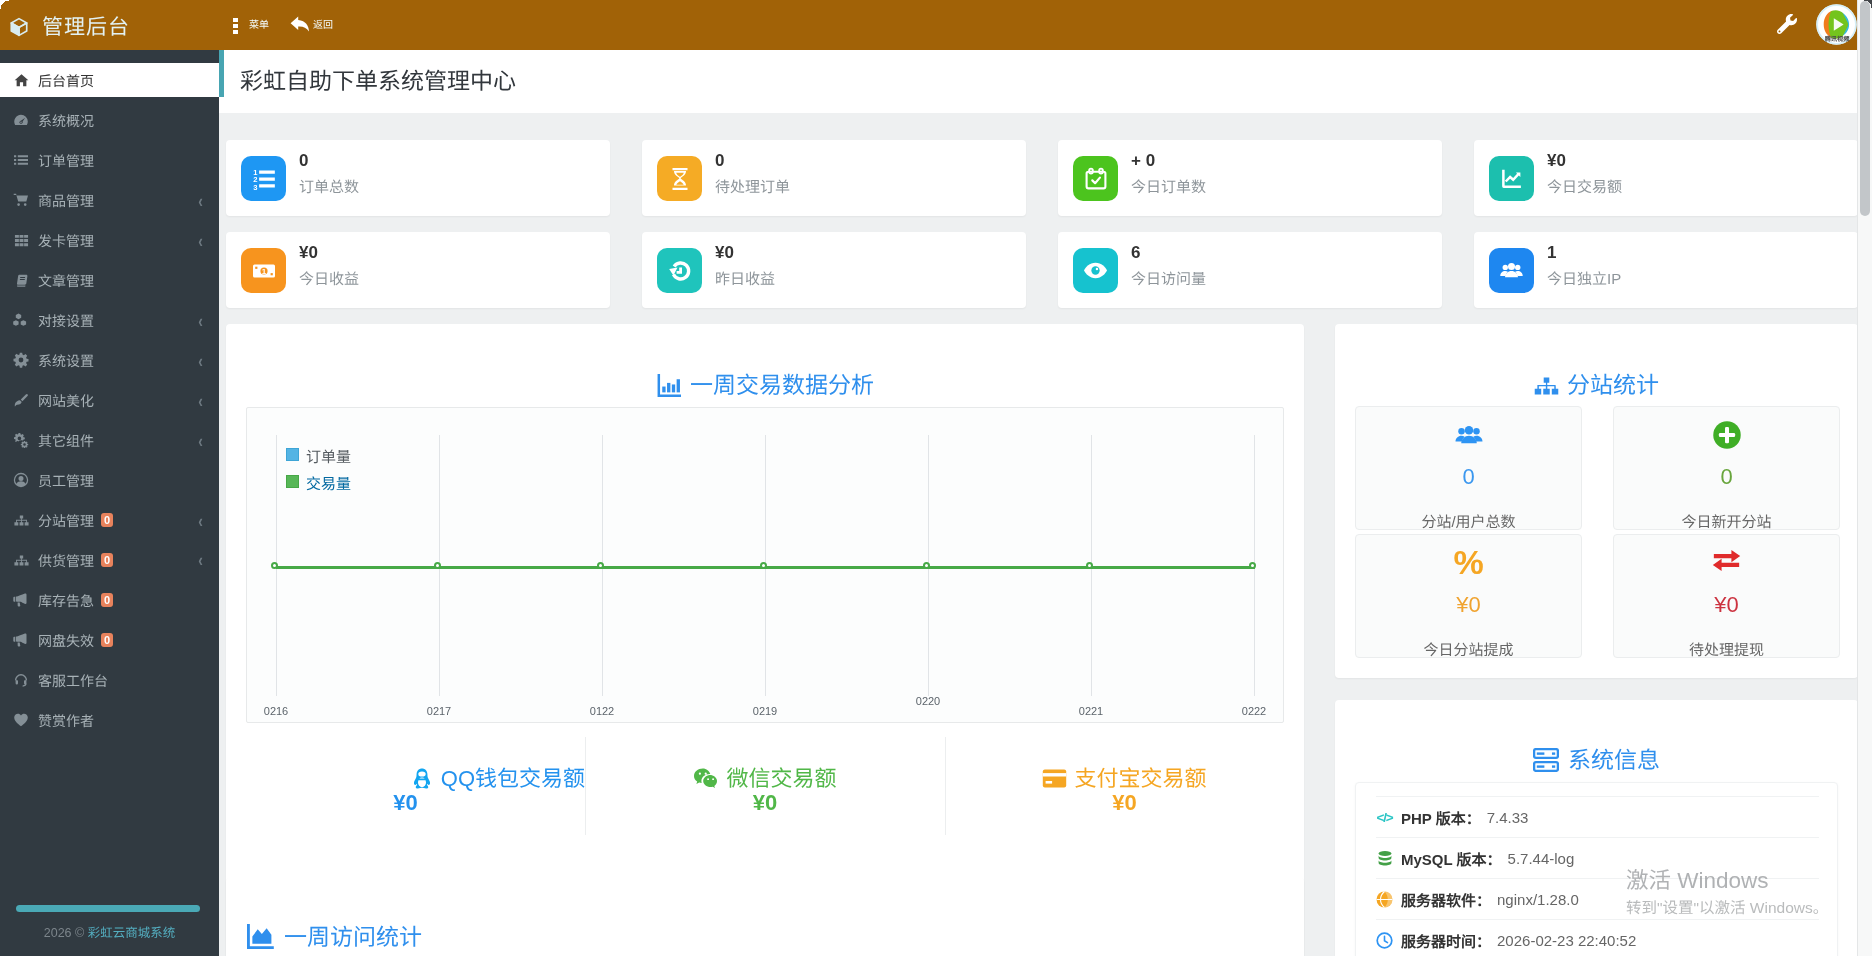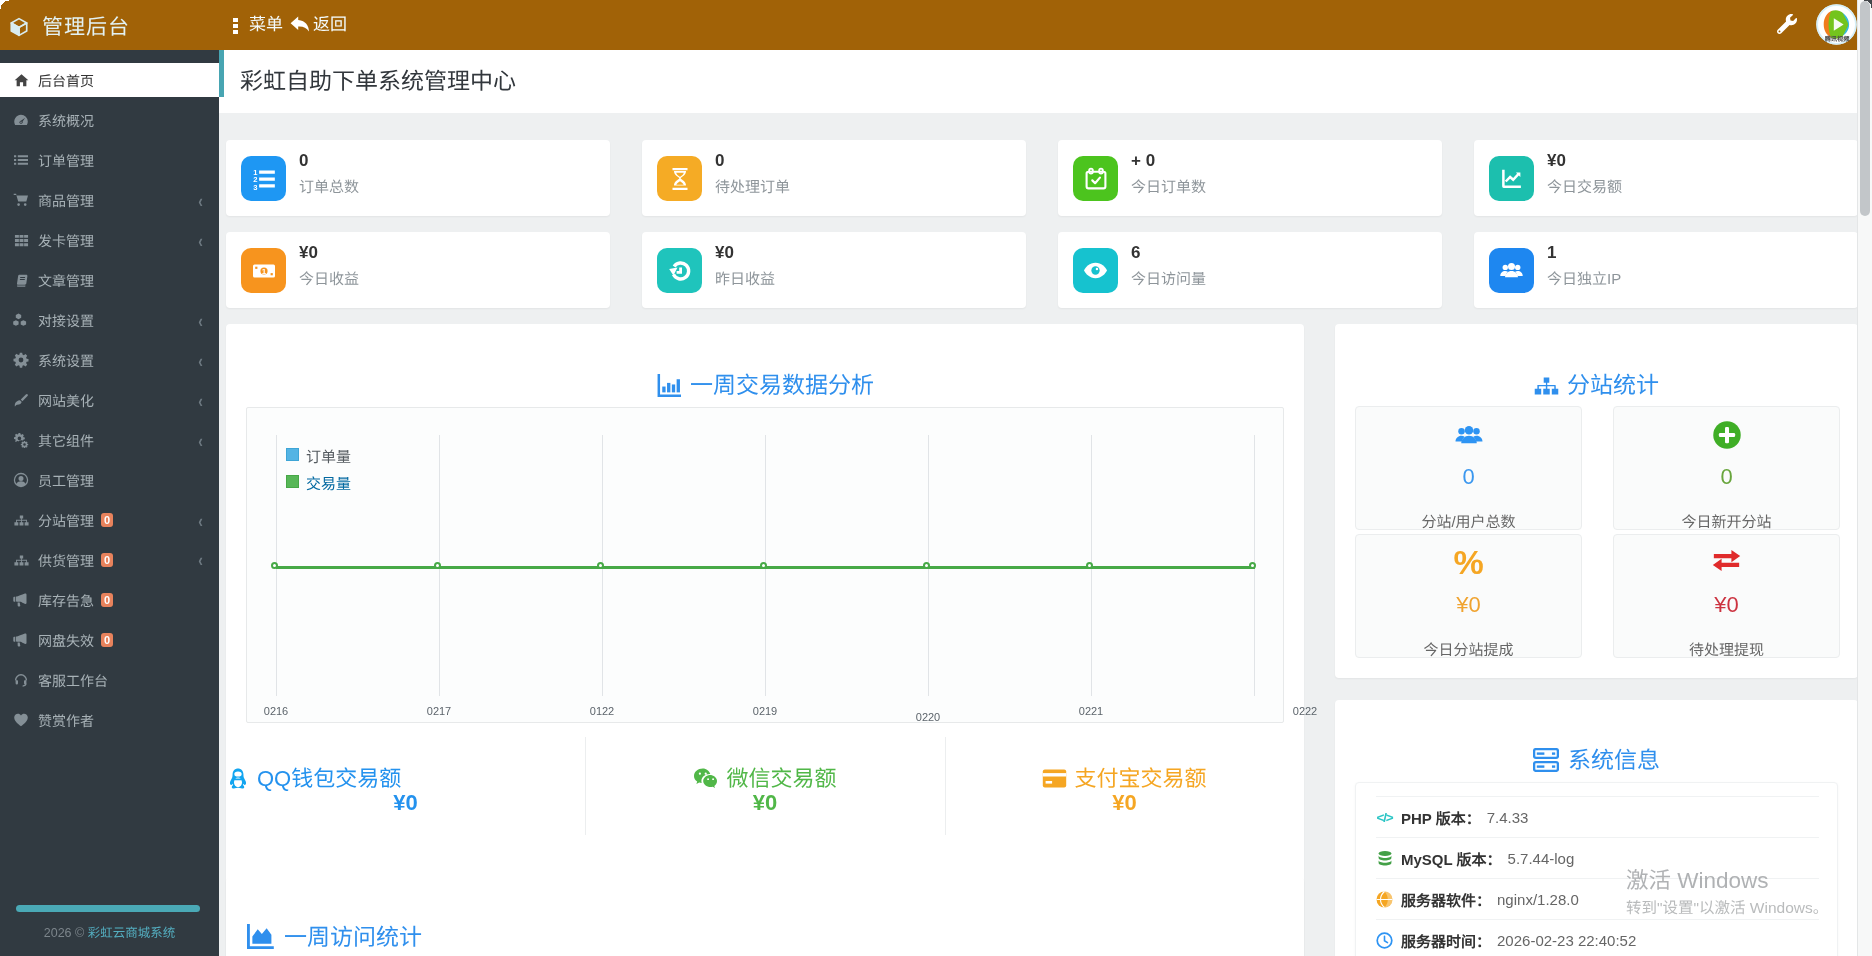--- a/index.html
+++ b/index.html
@@ -1,21 +1,21 @@
 <!DOCTYPE html>
 <html lang="zh-CN"><head>
 <meta charset="utf-8">
 <title>管理后台</title>
 <style>
 *{margin:0;padding:0;box-sizing:border-box}
 html,body{width:1872px;height:956px;overflow:hidden;font-family:"Liberation Sans",sans-serif;background:#eef0f1}
 .abs{position:absolute}
 #header{position:absolute;left:0;top:0;width:1872px;height:50px;background:#a16207;z-index:30}
 #header .brand{position:absolute;left:42px;top:0;line-height:53px;font-size:21px;color:#e3f2f4;letter-spacing:1px}
-#header .hbtn{position:absolute;top:0;height:32px;line-height:50px;color:#f4fbfc;font-size:17px}
+#header .hbtn{position:absolute;top:0;height:32px;line-height:50px;color:#f4fbfc;font-size:10px}
 #sidebar{position:absolute;left:0;top:50px;width:219px;height:906px;background:#313a41;z-index:20}
 .menu{position:absolute;left:0;top:10px;width:219px}
 .mi{position:relative;height:40px;display:flex;align-items:center;color:#a7b1b6;font-size:14px}
 .mi .ic{width:16px;height:16px;margin-left:13px;flex:0 0 16px;display:flex;align-items:center;justify-content:center;color:#848f96}
 .mi .tx{margin-left:9px}
 .mi .chev{position:absolute;right:16px;color:#6e7a82;font-size:14px;font-weight:700;transform:scaleY(1.3)}
 .mi.active{background:#fff;height:34px;margin:3px 0;color:#333}
 .mi.active .ic{color:#444}
 .badge{display:inline-block;margin-left:7px;background:#e8825c;color:#fff;font-size:11px;line-height:14px;height:14px;min-width:9px;padding:0 3px;border-radius:3px;text-align:center;font-weight:700}
 #titlebar{position:absolute;left:219px;top:50px;width:1653px;height:63px;background:#fff;z-index:5}
@@ -357,31 +357,31 @@
   <div class="dot" style="left:187px;top:154px"></div>
   <div class="dot" style="left:350px;top:154px"></div>
   <div class="dot" style="left:513px;top:154px"></div>
   <div class="dot" style="left:676px;top:154px"></div>
   <div class="dot" style="left:839px;top:154px"></div>
   <div class="dot" style="left:1002px;top:154px"></div>
   <div class="xlab" style="left:29px;top:297px">0216</div>
   <div class="xlab" style="left:192px;top:297px">0217</div>
   <div class="xlab" style="left:355px;top:297px">0122</div>
   <div class="xlab" style="left:518px;top:297px">0219</div>
-  <div class="xlab" style="left:681px;top:303px">0220</div>
+  <div class="xlab" style="left:681px;top:287px">0220</div>
   <div class="xlab" style="left:844px;top:297px">0221</div>
-  <div class="xlab" style="left:1058px;top:297px">0222</div>
+  <div class="xlab" style="left:1007px;top:297px">0222</div>
   <div class="abs" style="left:39px;top:40px;width:13px;height:13px;background:#54b4e4;border:1px solid #3ea5d6"></div>
   <div class="abs" style="left:59px;top:37px;font-size:15px;color:#555b60">订单量</div>
   <div class="abs" style="left:39px;top:67px;width:13px;height:13px;background:#57b757;border:1px solid #47a747"></div>
   <div class="abs" style="left:59px;top:64px;font-size:15px;color:#0369a1">交易量</div>
 </div>
 <div class="abs" style="left:359px;top:413px;width:1px;height:98px;background:#eceeef"></div>
 <div class="abs" style="left:719px;top:413px;width:1px;height:98px;background:#eceeef"></div>
-<div class="abs" style="left:0;top:436px;width:359px;text-align:left;font-size:22px;color:#2492ee"><svg width="24" height="24" viewBox="0 0 24 24" fill="#12a5f0" style="vertical-align:-5px;margin-right:7px">
+<div class="abs" style="left:0;top:436px;width:359px;text-align:right;font-size:22px;color:#2492ee"><svg width="24" height="24" viewBox="0 0 24 24" fill="#12a5f0" style="vertical-align:-5px;margin-right:7px">
         <path d="M12 1.6c3 0 5.2 2.2 5.4 5.4.1 1.5 0 2.6.6 4.1.6 1.5 1.8 2.9 2 4.5.2 1.4-.4 2.5-1.2 2.5-.4 0-.9-.5-1.3-1.3-.2.5-.4.9-.6 1.3.9.7 1.5 1.6 1.3 2.3-.2 1-1.7 1.2-3 .8-.9-.3-2-.5-3.2-.5s-2.3.2-3.2.5c-1.3.4-2.8.2-3-.8-.2-.7.4-1.6 1.3-2.3-.2-.4-.4-.8-.6-1.3-.4.8-.9 1.3-1.3 1.3-.8 0-1.4-1.1-1.2-2.5.2-1.6 1.4-3 2-4.5.6-1.5.5-2.6.6-4.1C6.8 3.8 9 1.6 12 1.6z"></path>
         <ellipse cx="12" cy="7" rx="3.7" ry="2.6" fill="#fff"></ellipse>
         <ellipse cx="12" cy="15.4" rx="4" ry="4.8" fill="#fff"></ellipse>
         <path d="M7.3 11.4h9.4l.6 1.8H6.7z" fill="#12a5f0"></path>
       </svg>QQ钱包交易额</div>
 <div class="abs" style="left:0;top:466px;width:359px;text-align:center;font-size:22px;font-weight:700;color:#2492ee">¥0</div>
 <div class="abs" style="left:359px;top:436px;width:360px;text-align:center;font-size:22px;color:#51b748"><svg width="26" height="23" viewBox="0 0 26 22" fill="#51b748" style="vertical-align:-4px;margin-right:7px">
         <path d="M9.8 1C4.9 1 1 4.3 1 8.4c0 2.3 1.2 4.3 3.2 5.7l-.8 2.4 2.8-1.4c.8.2 1.6.4 2.5.4-.2-.6-.3-1.2-.3-1.9 0-3.9 3.8-7 8.4-7h.5C16.5 3.6 13.4 1 9.8 1zM6.9 5.1a1.1 1.1 0 1 1 0 2.2 1.1 1.1 0 0 1 0-2.2zm5.8 0a1.1 1.1 0 1 1 0 2.2 1.1 1.1 0 0 1 0-2.2z"></path>
         <path d="M17.6 7.6c-4.1 0-7.4 2.7-7.4 6s3.3 6 7.4 6c.7 0 1.4-.1 2.1-.3L22 20.5l-.7-2c1.7-1.1 2.7-2.8 2.7-4.9 0-3.3-3.3-6-7.4-6zm-2.5 3.1a.95.95 0 1 1 0 1.9.95.95 0 0 1 0-1.9zm5 0a.95.95 0 1 1 0 1.9.95.95 0 0 1 0-1.9z"></path>
       </svg>微信交易额</div>

